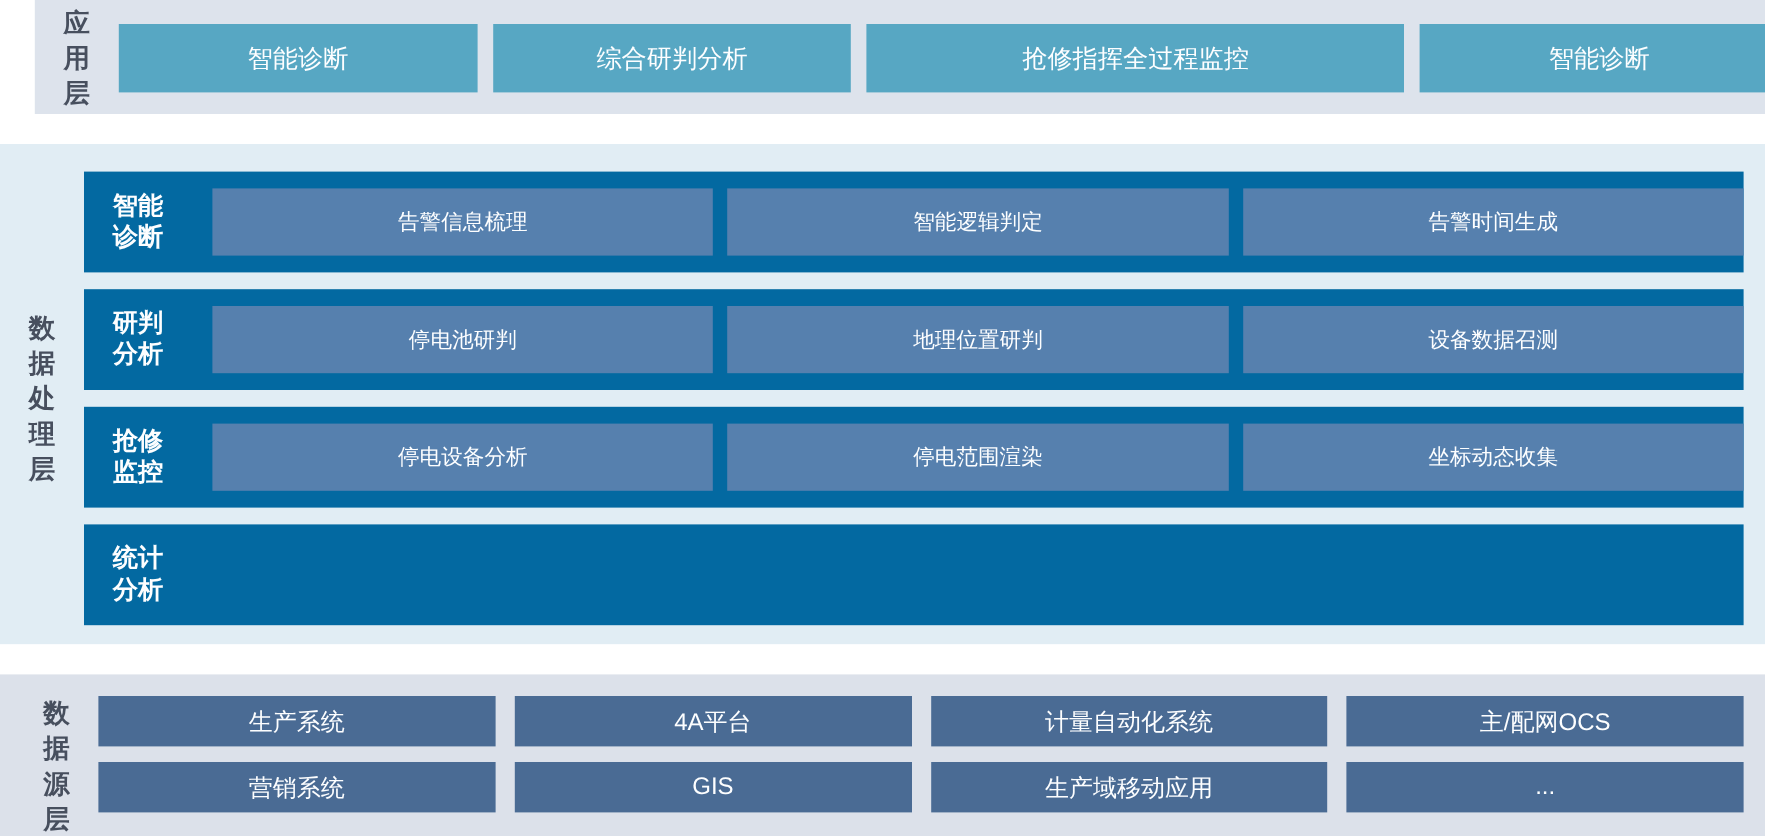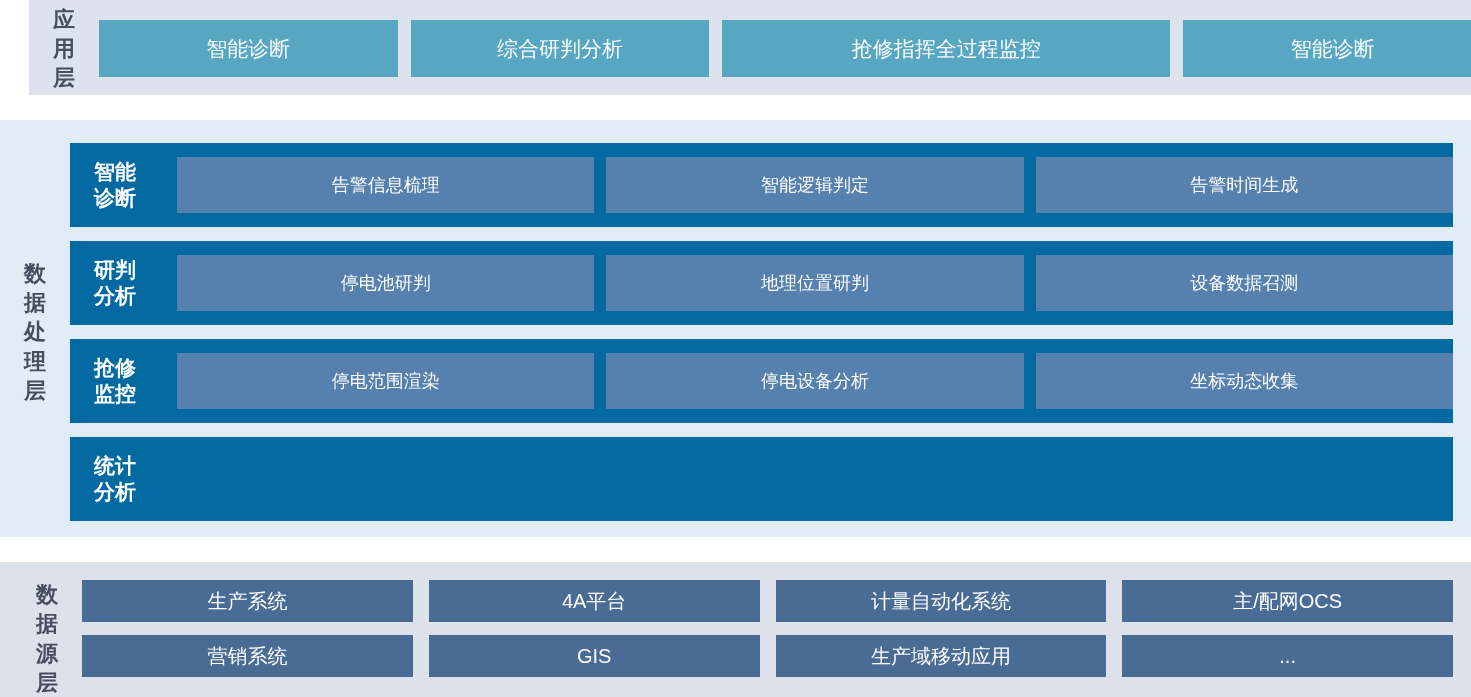--- a/index.html
+++ b/index.html
@@ -121,22 +121,22 @@
           <div class="proc-btns">
             <div class="proc-btn">停电池研判</div>
             <div class="proc-btn">地理位置研判</div>
             <div class="proc-btn">设备数据召测</div>
           </div>
         </div>
         <div class="proc-row">
           <div class="proc-row-label">抢修
 监控</div>
           <div class="proc-btns">
+            <div class="proc-btn">停电设备分析</div>
             <div class="proc-btn">停电范围渲染</div>
-            <div class="proc-btn">停电设备分析</div>
             <div class="proc-btn">坐标动态收集</div>
           </div>
         </div>
         <div class="proc-row">
           <div class="proc-row-label">统计
 分析</div>
         </div>
       </div>
   </section>
 

